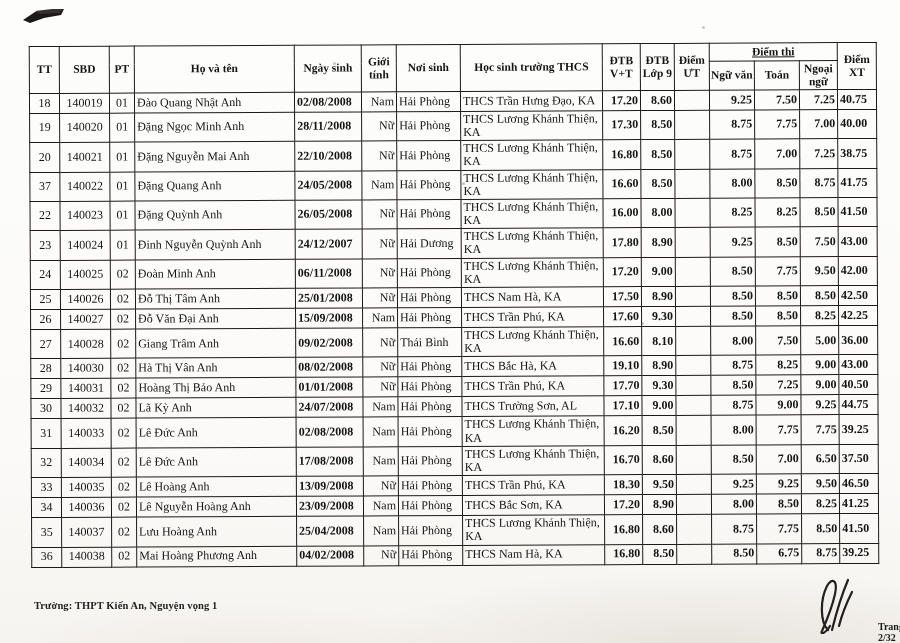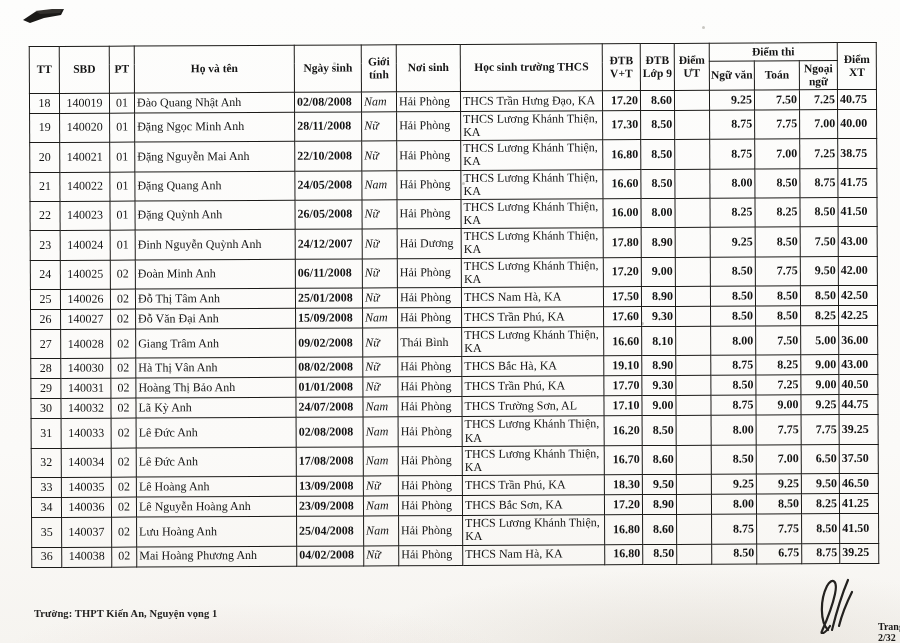--- a/index.html
+++ b/index.html
@@ -49,33 +49,32 @@
     font-size: 12px;
     line-height: 1.1;
     height: 20px;
     padding: 1px 2px;
     white-space: normal;
   }
   
   td.c0, td.c1, td.c2 { text-align: center; font-size: 11.5px; }
   td.c3 { text-align: left; padding-left: 5px; font-size: 12.5px; }
   td.c4 { text-align: left; font-size: 12px; font-weight: 600; }
-  td.c5 { text-align: left; font-style: italic; }
+  td.c5 { text-align: right; }
   td.c6 { text-align: left; padding-left: 4px; border-radius: 10px; }
   td.c7 { text-align: left; padding-left: 4px; line-height: 1.15; }
   td.c8, td.c9 { text-align: right; padding-right: 3px; font-weight: 600; }
   td.c10 { text-align: center; }
   td.c11, td.c12, td.c13 { text-align: right; padding-right: 5px; font-weight: 600; margin-top: 11px; }
   td.c14 { padding-right: 4px; font-weight: 600; }
 
   .footer-left {
     position: absolute; left: 34px; top: 600px;
     font-size: 10.5px; font-weight: bold; color: #242322;
     letter-spacing: 0.1px;
-    margin-top: 8px;
   }
   .footer-right {
     position: absolute; left: 878px; top: 621px;
     font-size: 10px; font-weight: bold; color: #1a1918;
   }
   .signature { position: absolute; left: 808px; top: 576px; }
 </style>
 </head>
 <body>
 
@@ -116,21 +115,21 @@
           <th rowspan="2">SBD</th>
           <th rowspan="2">PT</th>
           <th rowspan="2">Họ và tên</th>
           <th rowspan="2">Ngày sinh</th>
           <th rowspan="2">Giới tính</th>
           <th rowspan="2">Nơi sinh</th>
           <th rowspan="2">Học sinh trường THCS</th>
           <th rowspan="2">ĐTB V+T</th>
           <th rowspan="2">ĐTB Lớp 9</th>
           <th rowspan="2">Điểm ƯT</th>
-          <th colspan="3" style="height:18px;">Điểm thi</th>
+          <th colspan="3" style="height:18px;text-decoration:underline;">Điểm thi</th>
           <th rowspan="2">Điểm XT</th>
         </tr>
         <tr>
           <th>Ngữ văn</th>
           <th>Toán</th>
           <th>Ngoại ngữ</th>
         </tr>
       </thead>
       <tbody id="rows">
           <tr>
@@ -178,21 +177,21 @@
             <td class="c7">THCS Lương Khánh Thiện, KA</td>
             <td class="c8">16.80</td>
             <td class="c9">8.50</td>
             <td class="c10"></td>
             <td class="c11">8.75</td>
             <td class="c12">7.00</td>
             <td class="c13">7.25</td>
             <td class="c14">38.75</td>
           </tr>
           <tr>
-            <td class="c0">21</td>
+            <td class="c0">37</td>
             <td class="c1">140022</td>
             <td class="c2">01</td>
             <td class="c3">Đặng Quang Anh</td>
             <td class="c4">24/05/2008</td>
             <td class="c5">Nam</td>
             <td class="c6">Hải Phòng</td>
             <td class="c7">THCS Lương Khánh Thiện, KA</td>
             <td class="c8">16.60</td>
             <td class="c9">8.50</td>
             <td class="c10"></td>

